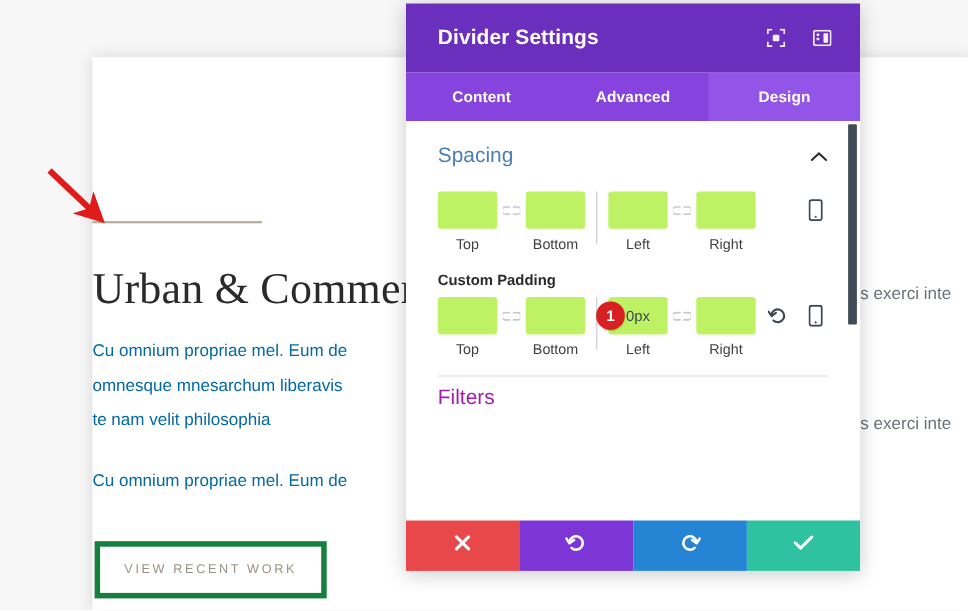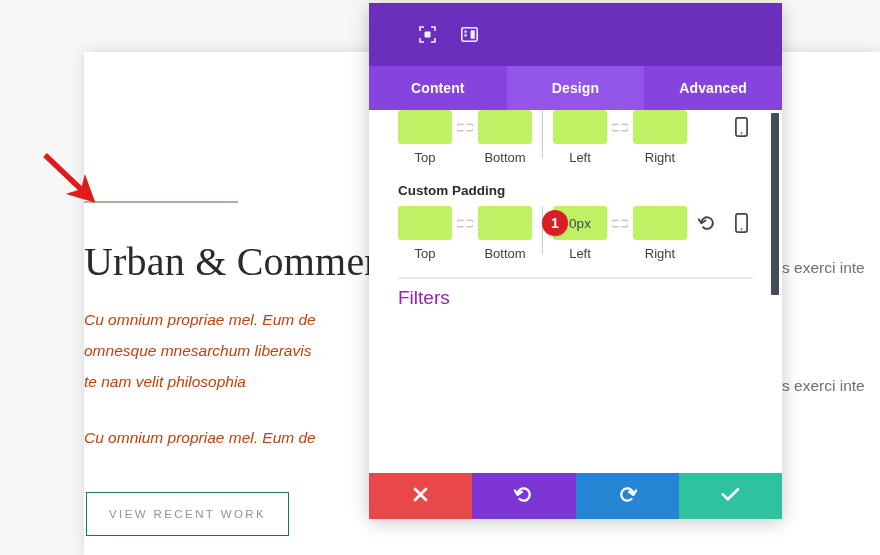--- a/index.html
+++ b/index.html
@@ -51,33 +51,32 @@
     white-space: nowrap;
     letter-spacing: 0.2px;
   }
 
   .body-para {
     position: absolute;
     left: 0px;
     font-family: "Liberation Sans", sans-serif;
     font-size: 15.5px;
     line-height: 31px;
-    color: #c2410c;
+    color: #0369a1;
     white-space: nowrap;
-    font-style: italic;
   }
   .body-para.p1 { top: 252px; }
   .body-para.p2 { top: 370px; }
 
   .recent-work-btn {
     position: absolute;
     left: 2px;
     top: 440px;
     padding: 15px 22px;
-    border: 1px solid #15803d;
+    border: 5px solid #15803d;
     background: transparent;
     color: #9b9186;
     font-family: "Liberation Sans", sans-serif;
     font-size: 11.5px;
     letter-spacing: 2.4px;
     font-weight: 400;
     white-space: nowrap;
     cursor: pointer;
   }
 
@@ -359,50 +358,59 @@
       <marker id="ahead" markerWidth="5" markerHeight="5" refX="2.4" refY="2.5" orient="auto">
         <path d="M0,0 L5,2.5 L0,5 L1.4,2.5 Z" fill="#e01b1b"></path>
       </marker>
     </defs>
     <line x1="7" y1="7" x2="47" y2="45" stroke="#e01b1b" stroke-width="5.5" marker-end="url(#ahead)"></line>
   </svg>
 
   <div class="modal">
 
     <div class="modal-header">
+      <div class="modal-title">Divider Settings</div>
 
       <div class="header-icon">
         <svg width="17" height="17" viewBox="0 0 17 17">
           <path d="M1,5 L1,1 L5,1 M12,1 L16,1 L16,5 M16,12 L16,16 L12,16 M5,16 L1,16 L1,12" fill="none" stroke="#ffffff" stroke-width="1.6"></path>
           <rect x="5.5" y="5.5" width="6" height="6" rx="1" fill="#ffffff"></rect>
         </svg>
       </div>
 
       <div class="header-icon">
         <svg width="17" height="15" viewBox="0 0 17 15">
           <rect x="0.8" y="0.8" width="15.4" height="13.4" rx="1.6" fill="none" stroke="#ffffff" stroke-width="1.6"></rect>
           <rect x="9.6" y="3.2" width="4.2" height="8.6" rx="0.8" fill="#ffffff"></rect>
           <rect x="3.4" y="3.4" width="2.4" height="2.3" rx="0.5" fill="#ffffff"></rect>
           <rect x="3.4" y="7.3" width="2.4" height="2.3" rx="0.5" fill="#ffffff"></rect>
         </svg>
       </div>
     </div>
 
     <div class="modal-tabs">
       <div class="tab">Content</div>
+      <div class="tab">Advanced</div>
       <div class="tab active">Design</div>
-      <div class="tab">Advanced</div>
     </div>
 
     <div class="modal-body">
 
       <div class="modal-scrollbar"></div>
 
       <div class="section">
 
+        <div class="section-header">
+          <div class="section-title">Spacing</div>
+          <div class="chev">
+            <svg width="15" height="9" viewBox="0 0 15 9">
+              <path d="M1,7.5 L7.5,1.5 L14,7.5" fill="none" stroke="#2b2b2b" stroke-width="1.8" stroke-linecap="round"></path>
+            </svg>
+          </div>
+        </div>
 
         <div class="quad-row">
 
           <div class="quad-group">
             <div class="input-cell">
               <input class="input-box" type="text" value="" style="">
               <div class="input-caption">Top</div>
             </div>
             <div class="link-icon">
               <svg width="16" height="9" viewBox="0 0 16 9">

